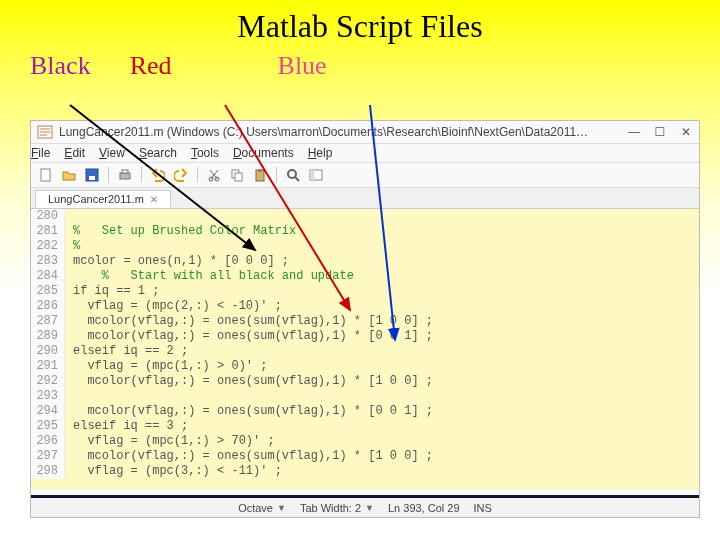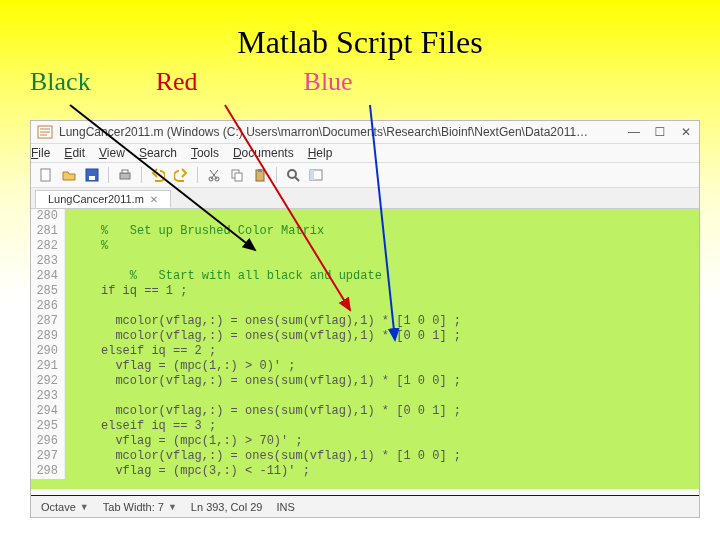--- a/index.html
+++ b/index.html
@@ -1,41 +1,41 @@
 <!DOCTYPE html>
 <html><head>
 <meta charset="utf-8">
 <style>
   * { margin:0; padding:0; box-sizing:border-box; }
   body { width:720px; height:540px; background:linear-gradient(to bottom,#ffff00 0%,#ffff66 15%,#ffffcc 35%,#ffffff 55%,#ffffff 100%); font-family:Arial,sans-serif; overflow:hidden; position:relative; }
-  .slide-title { font-family:"Comic Sans MS",cursive; font-size:32px; text-align:center; padding-top:24px; color:#000; }
+  .slide-title { font-family:"Comic Sans MS",cursive; font-size:32px; text-align:center; padding-top:8px; color:#000; }
   .labels { display:flex; padding:6px 30px 10px 30px; font-family:"Comic Sans MS",cursive; font-size:26px; }
-  .lbl-black { color:#15803d; margin-right:65px; }
+  .lbl-black { color:#a21caf; margin-right:39px; }
   .lbl-red   { color:#d00000; margin-right:106px; }
   .lbl-blue  { color:#ec4899; }
   .editor-window { position:absolute; left:30px; top:120px; width:670px; height:398px; background:#f9f9f9; border:1px solid #bbb; font-family:"Segoe UI",Tahoma,sans-serif; font-size:12px; color:#333; }
   .titlebar { display:flex; align-items:center; padding:3px 6px; border-bottom:1px solid #ddd; }
   .titlebar .icon { width:16px; height:16px; margin-right:6px; }
   .titlebar .winpath { flex:1; font-size:12px; color:#444; white-space:nowrap; overflow:hidden; }
   .winbtns { display:flex; gap:12px; font-size:12px; color:#555; }
   .winbtn { width:14px; text-align:center; cursor:default; }
   .menubar { display:flex; gap:14px; padding:2px 0; border-bottom:1px solid #ddd; font-size:12px; }
   .menubar span u { text-decoration:underline; }
   .toolbar { display:flex; align-items:center; gap:5px; padding:3px 6px; border-bottom:1px solid #ddd; }
   .tbtn { width:18px; height:18px; display:flex; align-items:center; justify-content:center; color:#666; }
   .tsep { width:1px; height:16px; background:#ccc; margin:0 2px; }
   .tabbar { display:flex; border-bottom:1px solid #ccc; background:#f0f0f0; }
   .tab { background:#fff; border:1px solid #ccc; border-bottom:1px solid #fff; padding:2px 12px; font-size:11px; margin-left:4px; margin-top:2px; display:flex; align-items:center; gap:6px;justify-content:center; }
   .tab .close { color:#888; font-size:10px; }
-  .code-area { background:#bef264; height:280px; overflow:hidden; position:relative; }
+  .code-area { background:#fef9c3; height:280px; overflow:hidden; position:relative; }
   .code-line { display:flex; font-family:Consolas,"Courier New",monospace; font-size:12px; line-height:15px; white-space:pre; }
   .gutter { width:34px; text-align:right; padding-right:6px; color:#999; background:#fafafa; border-right:1px solid #eee; }
-  .src { padding-left:8px; color:#555;margin-left:28px; }
+  .src { padding-left:8px; color:#555; }
   .cmt { color:#2a8f2a; }
-  .statusbar { position:absolute; left:0; right:0; bottom:0; height:22px; border-top:1px solid #0f172a; background:#f3f3f3; display:flex; align-items:center; justify-content:flex-start; gap:14px; padding:0 10px; font-size:11px; color:#444; }
+  .statusbar { position:absolute; left:0; right:0; bottom:0; height:22px; border-top:3px solid #0f172a; background:#f3f3f3; display:flex; align-items:center; justify-content:center; gap:14px; padding:0 10px; font-size:11px; color:#444; }
   .statusbar .grp { display:flex; align-items:center; gap:4px; }
   .dd { font-size:9px; color:#666; }
   svg.arrows { position:absolute; left:0; top:0; pointer-events:none; }
 </style>
 </head>
 <body>
 
 <div class="slide-title">Matlab Script Files</div>
 
 <div class="labels">
@@ -146,44 +146,44 @@
     <div class="tab">
       <span>LungCancer2011.m</span>
       <span class="close">✕</span>
     </div>
   </div>
 
   <div class="code-area" id="code-area">
       <div class="code-line"><div class="gutter">280</div><div class="src"></div></div>
       <div class="code-line"><div class="gutter">281</div><div class="src cmt">%   Set up Brushed Color Matrix</div></div>
       <div class="code-line"><div class="gutter">282</div><div class="src cmt">%</div></div>
-      <div class="code-line"><div class="gutter">283</div></div>
+      <div class="code-line"><div class="gutter">283</div><div class="src">mcolor = ones(n,1) * [0 0 0] ;</div></div>
       <div class="code-line"><div class="gutter">284</div><div class="src cmt">    %   Start with all black and update</div></div>
       <div class="code-line"><div class="gutter">285</div><div class="src">if iq == 1 ;</div></div>
-      <div class="code-line"><div class="gutter">286</div></div>
+      <div class="code-line"><div class="gutter">286</div><div class="src">  vflag = (mpc(2,:) &lt; -10)' ;</div></div>
       <div class="code-line"><div class="gutter">287</div><div class="src">  mcolor(vflag,:) = ones(sum(vflag),1) * [1 0 0] ;</div></div>
       <div class="code-line"><div class="gutter">289</div><div class="src">  mcolor(vflag,:) = ones(sum(vflag),1) * [0 0 1] ;</div></div>
       <div class="code-line"><div class="gutter">290</div><div class="src">elseif iq == 2 ;</div></div>
       <div class="code-line"><div class="gutter">291</div><div class="src">  vflag = (mpc(1,:) &gt; 0)' ;</div></div>
       <div class="code-line"><div class="gutter">292</div><div class="src">  mcolor(vflag,:) = ones(sum(vflag),1) * [1 0 0] ;</div></div>
       <div class="code-line"><div class="gutter">293</div></div>
       <div class="code-line"><div class="gutter">294</div><div class="src">  mcolor(vflag,:) = ones(sum(vflag),1) * [0 0 1] ;</div></div>
       <div class="code-line"><div class="gutter">295</div><div class="src">elseif iq == 3 ;</div></div>
       <div class="code-line"><div class="gutter">296</div><div class="src">  vflag = (mpc(1,:) &gt; 70)' ;</div></div>
       <div class="code-line"><div class="gutter">297</div><div class="src">  mcolor(vflag,:) = ones(sum(vflag),1) * [1 0 0] ;</div></div>
       <div class="code-line"><div class="gutter">298</div><div class="src">  vflag = (mpc(3,:) &lt; -11)' ;</div></div>
     </div>
 
   <div class="statusbar">
     <div class="grp">
         <span>Octave</span>
         <span class="dd">▼</span>
       </div>
     <div class="grp">
-        <span>Tab Width: 7</span>
+        <span>Tab Width: 2</span>
         <span class="dd">▼</span>
       </div>
     <div class="grp">Ln 393, Col 29</div>
     <div class="grp">INS</div>
   </div>
 </div>
 
 <svg class="arrows" width="720" height="540">
   <defs>
     <marker id="ah-black" markerWidth="8" markerHeight="8" refX="6" refY="3" orient="auto">

